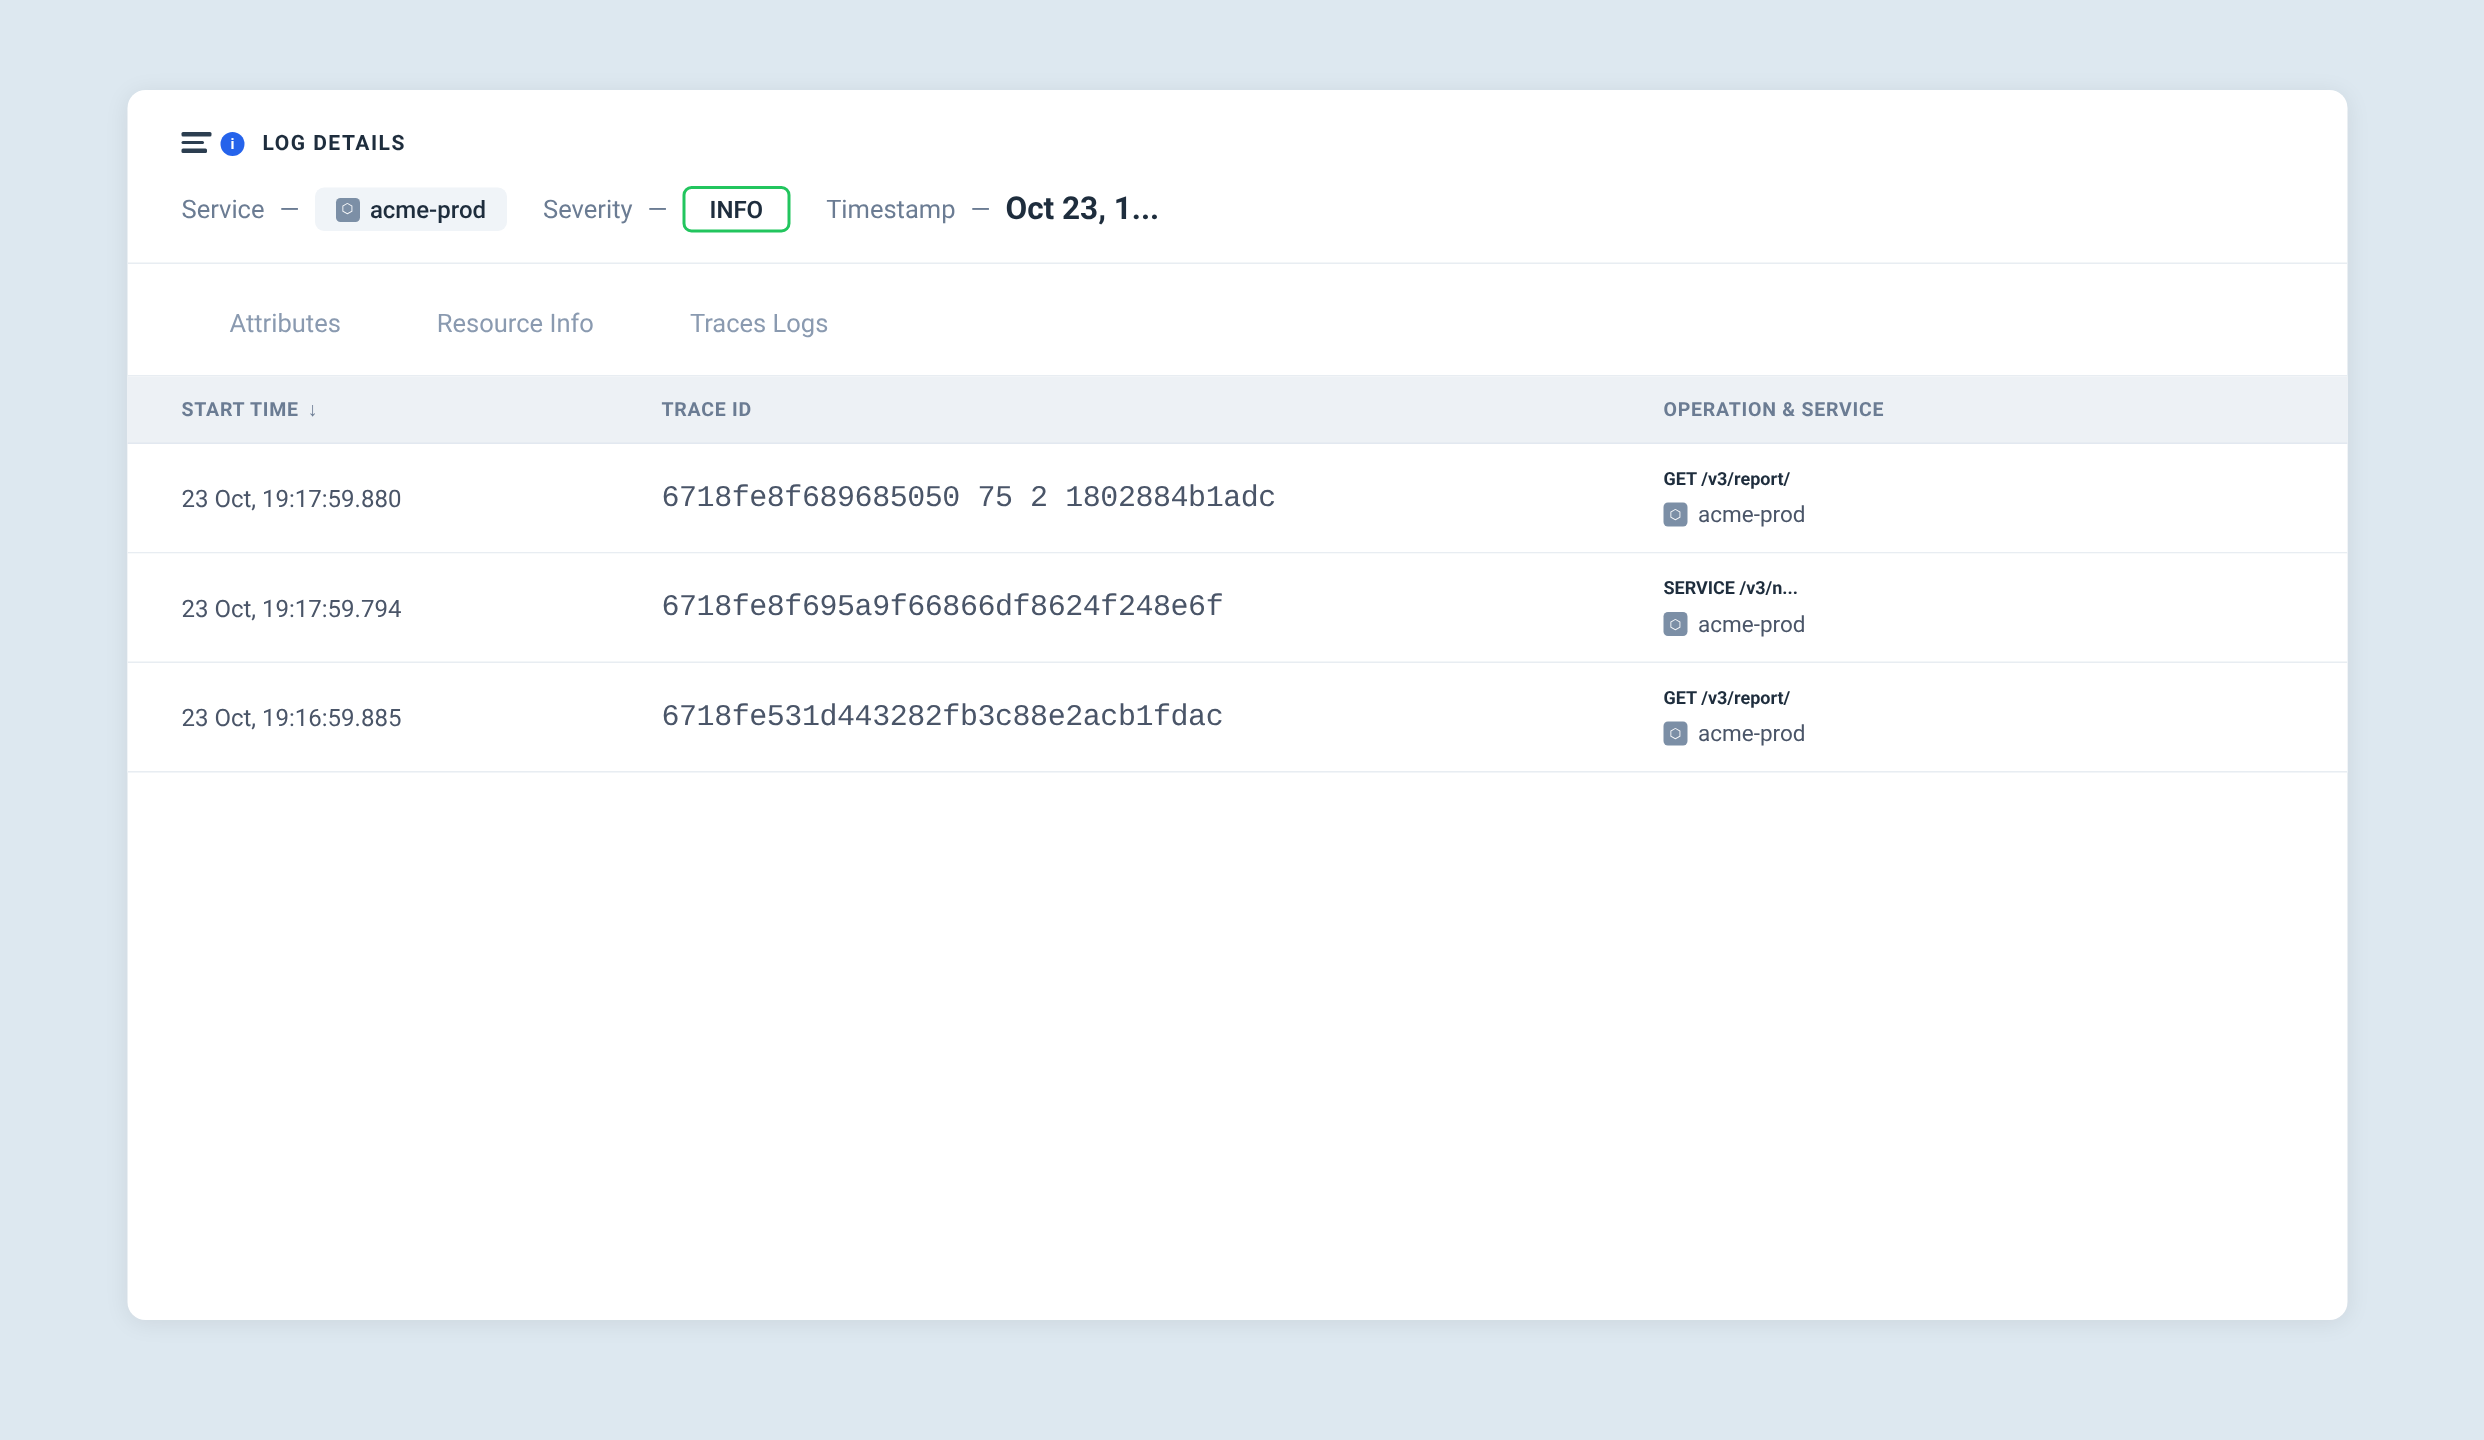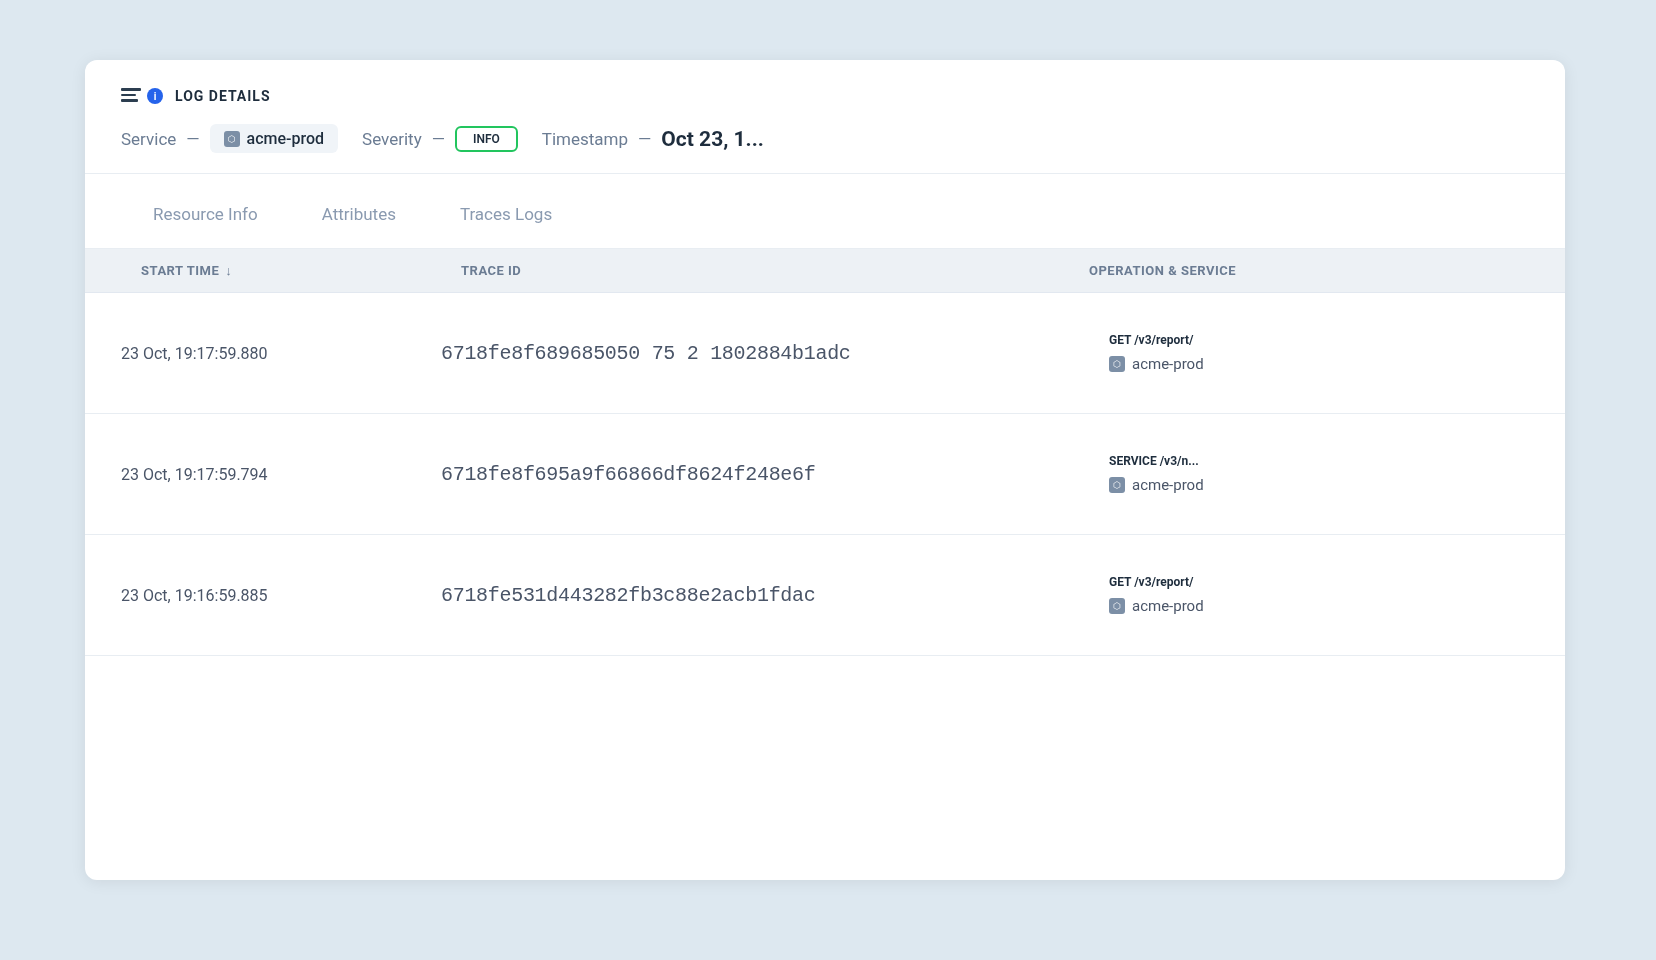--- a/index.html
+++ b/index.html
@@ -129,21 +129,21 @@
       align-items: center;
       justify-content: center;
       color: white;
       font-size: 9px;
     }
 
     .severity-badge {
       border: 2px solid #22c55e;
       border-radius: 6px;
       padding: 4px 16px;
-      font-size: 12px;
+      font-size: 16px;
       font-weight: 600;
       color: #1e2d3d;
       background: transparent;
     }
 
     .timestamp-value {
       font-size: 21px;
       font-weight: 700;
       color: #1e2d3d;
     }
@@ -178,21 +178,21 @@
     
     .table-container {
       padding: 0 0 0 0;
       background: #f5f8fa;
       margin: 0;
     }
 
     .table-header {
       display: grid;
       grid-template-columns: 320px 1fr 420px;
-      padding: 14px 56px;
+      padding: 14px 36px;
       background: #edf1f5;
       border-bottom: 1px solid #e2e8f0;
     }
 
     .th {
       font-size: 13px;
       font-weight: 700;
       color: #6b7c93;
       letter-spacing: 0.5px;
       text-transform: uppercase;
@@ -202,21 +202,21 @@
     }
 
     .sort-icon {
       color: #6b7c93;
       font-size: 13px;
     }
 
     .table-row {
       display: grid;
       grid-template-columns: 320px 1fr 420px;
-      padding: 40px 36px;
+      padding: 16px 36px;
       background: #ffffff;
       border-bottom: 1px solid #e8edf2;
       align-items: center;
     }
 
     .cell-time {
       font-size: 16px;
       color: #4a5568;
       font-weight: 400;
     }
@@ -298,22 +298,22 @@
 
       <div class="meta-item">
         <span class="meta-label">Timestamp</span>
         <span class="meta-dash">—</span>
         <span class="timestamp-value">Oct 23, 1...</span>
       </div>
     </div>
   </div>
 
   <div class="tabs-bar">
+    <div class="tab">Attributes</div>
     <div class="tab">Resource Info</div>
-    <div class="tab">Attributes</div>
     <div class="tab">Traces Logs</div>
   </div>
 
   <div class="table-container">
     <div class="table-header">
       <div class="th">
         <span>START TIME</span>
         <span class="sort-icon">↓</span>
       </div>
       <div class="th">

